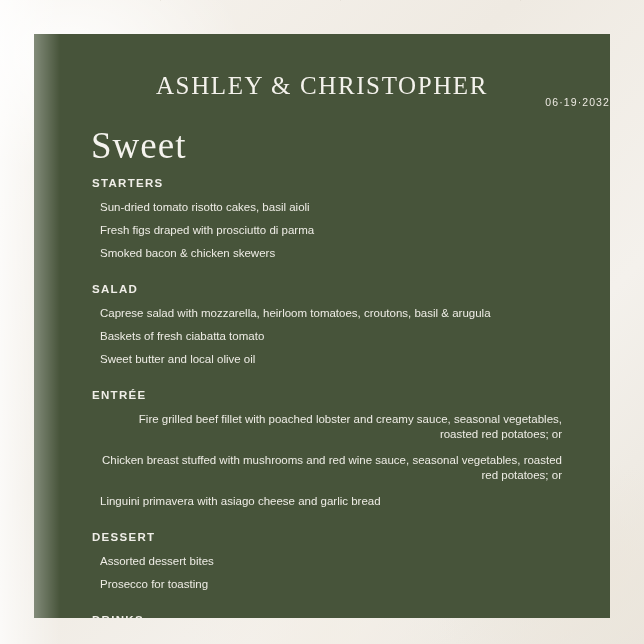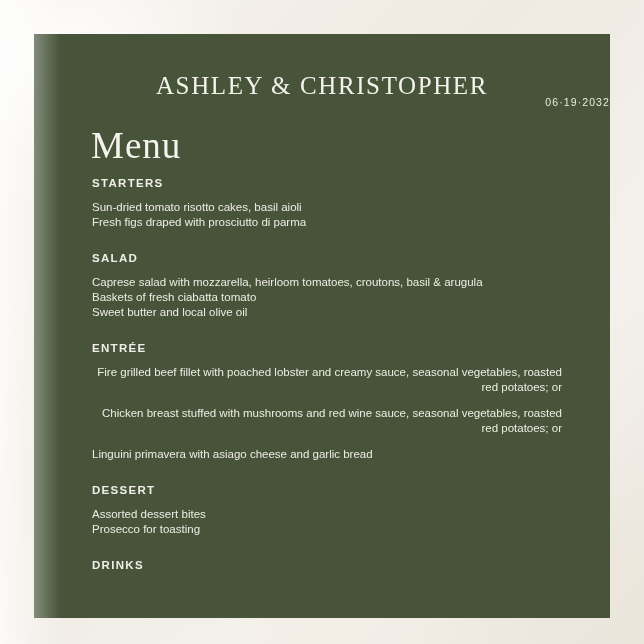--- a/index.html
+++ b/index.html
@@ -109,45 +109,46 @@
     font-weight: bold;
   }
 
   .items {
     margin: 0 0 22px 0;
   }
   .item {
     font-size: 11.5px;
     line-height: 15px;
     color: #eeece5;
-    margin: 0;
+    margin: 8px;
     max-width: 470px;
   }
   .item.spaced { margin-bottom: 11px; text-align: right; }
   .item.last { margin-bottom: 0; }
 </style>
 </head>
 <body>
 
 <div id="page">
 
   <div class="card">
 
     <div class="names">ASHLEY &amp; CHRISTOPHER</div>
     <div class="date">06·19·2032</div>
 
-    <div class="menu-title">Menu</div>
+    <div class="menu-title">Sweet</div>
 
     <div class="content">
 
       <div class="section">
         <div class="section-head">STARTERS</div>
         <div class="items">
           <p class="item">Sun-dried tomato risotto cakes, basil aioli</p>
           <p class="item">Fresh figs draped with prosciutto di parma</p>
+          <p class="item last">Smoked bacon &amp; chicken skewers</p>
         </div>
       </div>
 
       <div class="section">
         <div class="section-head">SALAD</div>
         <div class="items">
           <p class="item">Caprese salad with mozzarella, heirloom tomatoes, croutons, basil &amp; arugula</p>
           <p class="item">Baskets of fresh ciabatta tomato</p>
           <p class="item last">Sweet butter and local olive oil</p>
         </div>

